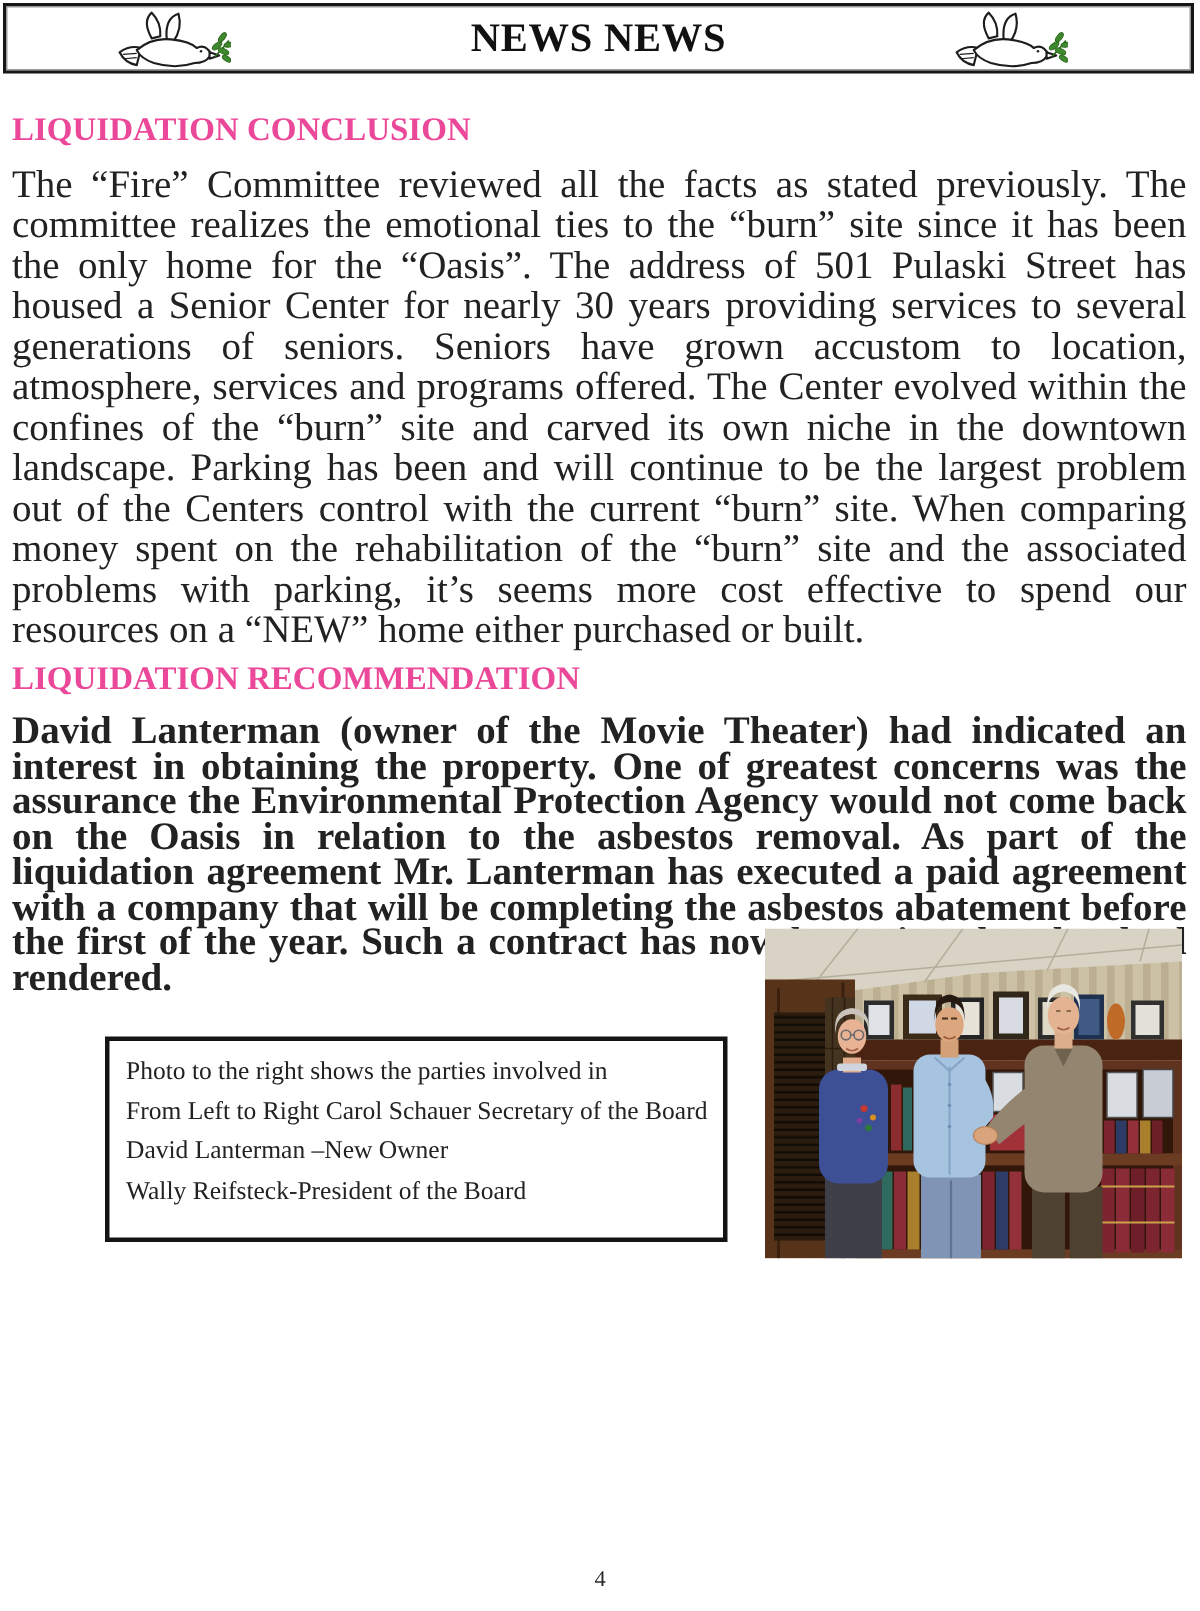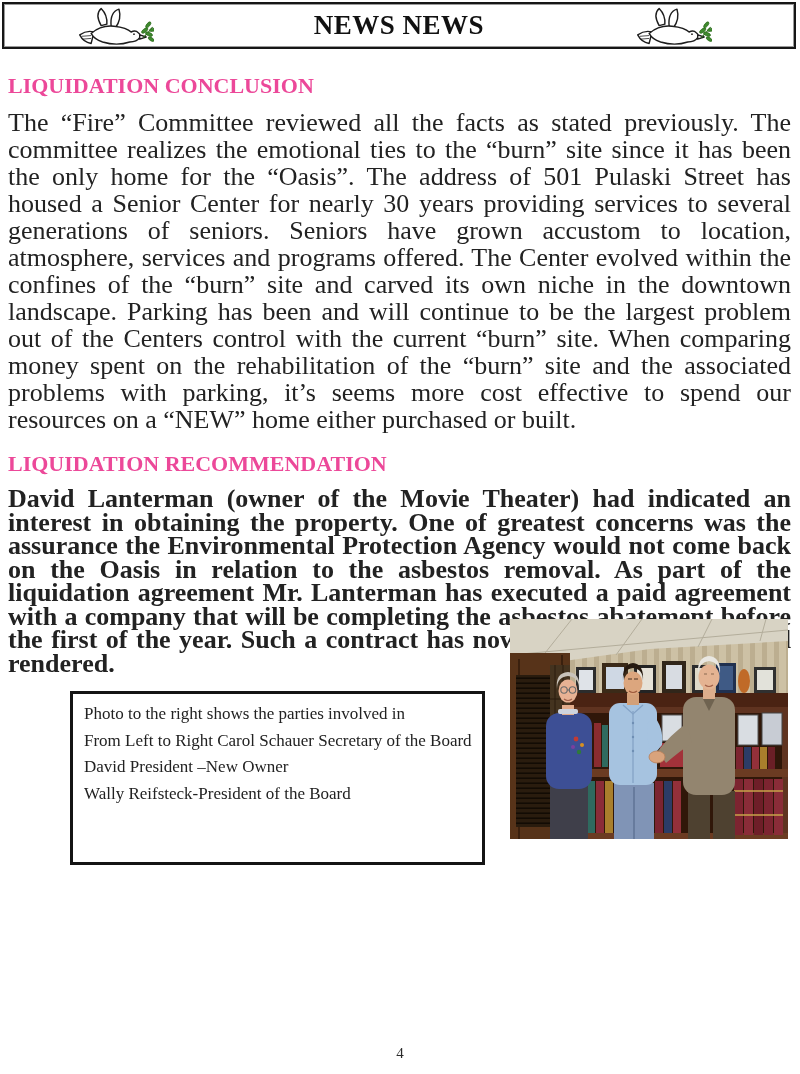--- a/index.html
+++ b/index.html
@@ -49,35 +49,35 @@
     top: 62px; left: 8px;
     width: 783px;
   }
   h2.section-heading {
     text-align: left;
     font-size: 22px;
     font-weight: bold;
     color: #ec4899;
   }
   h2.first { margin-top: 11px; }
-  h2.second { margin-top: 18px; }
+  h2.second { margin-top: 6px; }
   p.body-par {
     text-align: justify;
     font-size: 26px;
     color: #222;
   }
   p.par-1 { line-height: 27px;  margin-top: 10px; }
   p.par-2 { line-height: 23.5px; margin-top: 11px; }
   p.par-3 { line-height: 23.5px; margin-top: 10px; font-weight: bold; }
 
   
   .caption-box {
     position: absolute;
     left: 70px; top: 691px;
-    width: 415px; height: 174px;
+    width: 415px; height: 137px;
     border: 3px solid #141414;
     padding: 7px 6px 0 11px;
     background: #fff;
   }
   .caption-line {
     font-size: 17px;
     line-height: 26.5px;
     color: #222;
     white-space: nowrap;
   }
@@ -156,21 +156,21 @@
     <h2 class="section-heading first">LIQUIDATION CONCLUSION</h2>
     <p class="body-par par-1">The “Fire” Committee reviewed all the facts as stated previously. The committee realizes the emotional ties to the “burn” site since it has been the only home for the “Oasis”. The address of 501 Pulaski Street has housed a Senior Center for nearly 30 years providing services to several generations of seniors. Seniors have grown accustom to location, atmosphere, services and programs offered. The Center evolved within the confines of the “burn” site and carved its own niche in the downtown landscape. Parking has been and will continue to be the largest problem out of the Centers control with the current “burn” site. When comparing money spent on the rehabilitation of the “burn” site and the associated problems with parking, it’s seems more cost effective to spend our resources on a “NEW” home either purchased or built.</p>
 
     <h2 class="section-heading second">LIQUIDATION RECOMMENDATION</h2>
     <p class="body-par par-3">David Lanterman (owner of the Movie Theater) had indicated an interest in obtaining the property. One of greatest concerns was the assurance the Environmental Protection Agency would not come back on the Oasis in relation to the asbestos removal.  As part of the liquidation agreement Mr. Lanterman has executed a paid agreement with a company that will be completing the asbestos abatement before the first of the year.  Such a contract has now been signed and a deed rendered.</p>
   </section>
 
   <div class="caption-box">
     <div class="caption-line">Photo to the right shows the parties involved in</div>
     <div class="caption-line">From Left to Right Carol Schauer Secretary of the Board</div>
-    <div class="caption-line">David President –New Owner</div>
+    <div class="caption-line">David Lanterman –New Owner</div>
     <div class="caption-line">Wally Reifsteck-President of the Board</div>
   </div>
 
   <figure class="photo" aria-label="Three people in a wood-paneled library office: woman in blue sweater, man in light blue shirt and older man in brown sweater shaking hands in front of bookshelves filled with books and framed photos">
     <svg viewBox="0 0 278 220" preserveAspectRatio="none">
       <defs>
         <pattern id="wp" width="12" height="12" patternUnits="userSpaceOnUse">
           <rect width="12" height="12" fill="#cdc1a5"></rect>
           <rect width="5" height="12" fill="#bcae90"></rect>
         </pattern>

